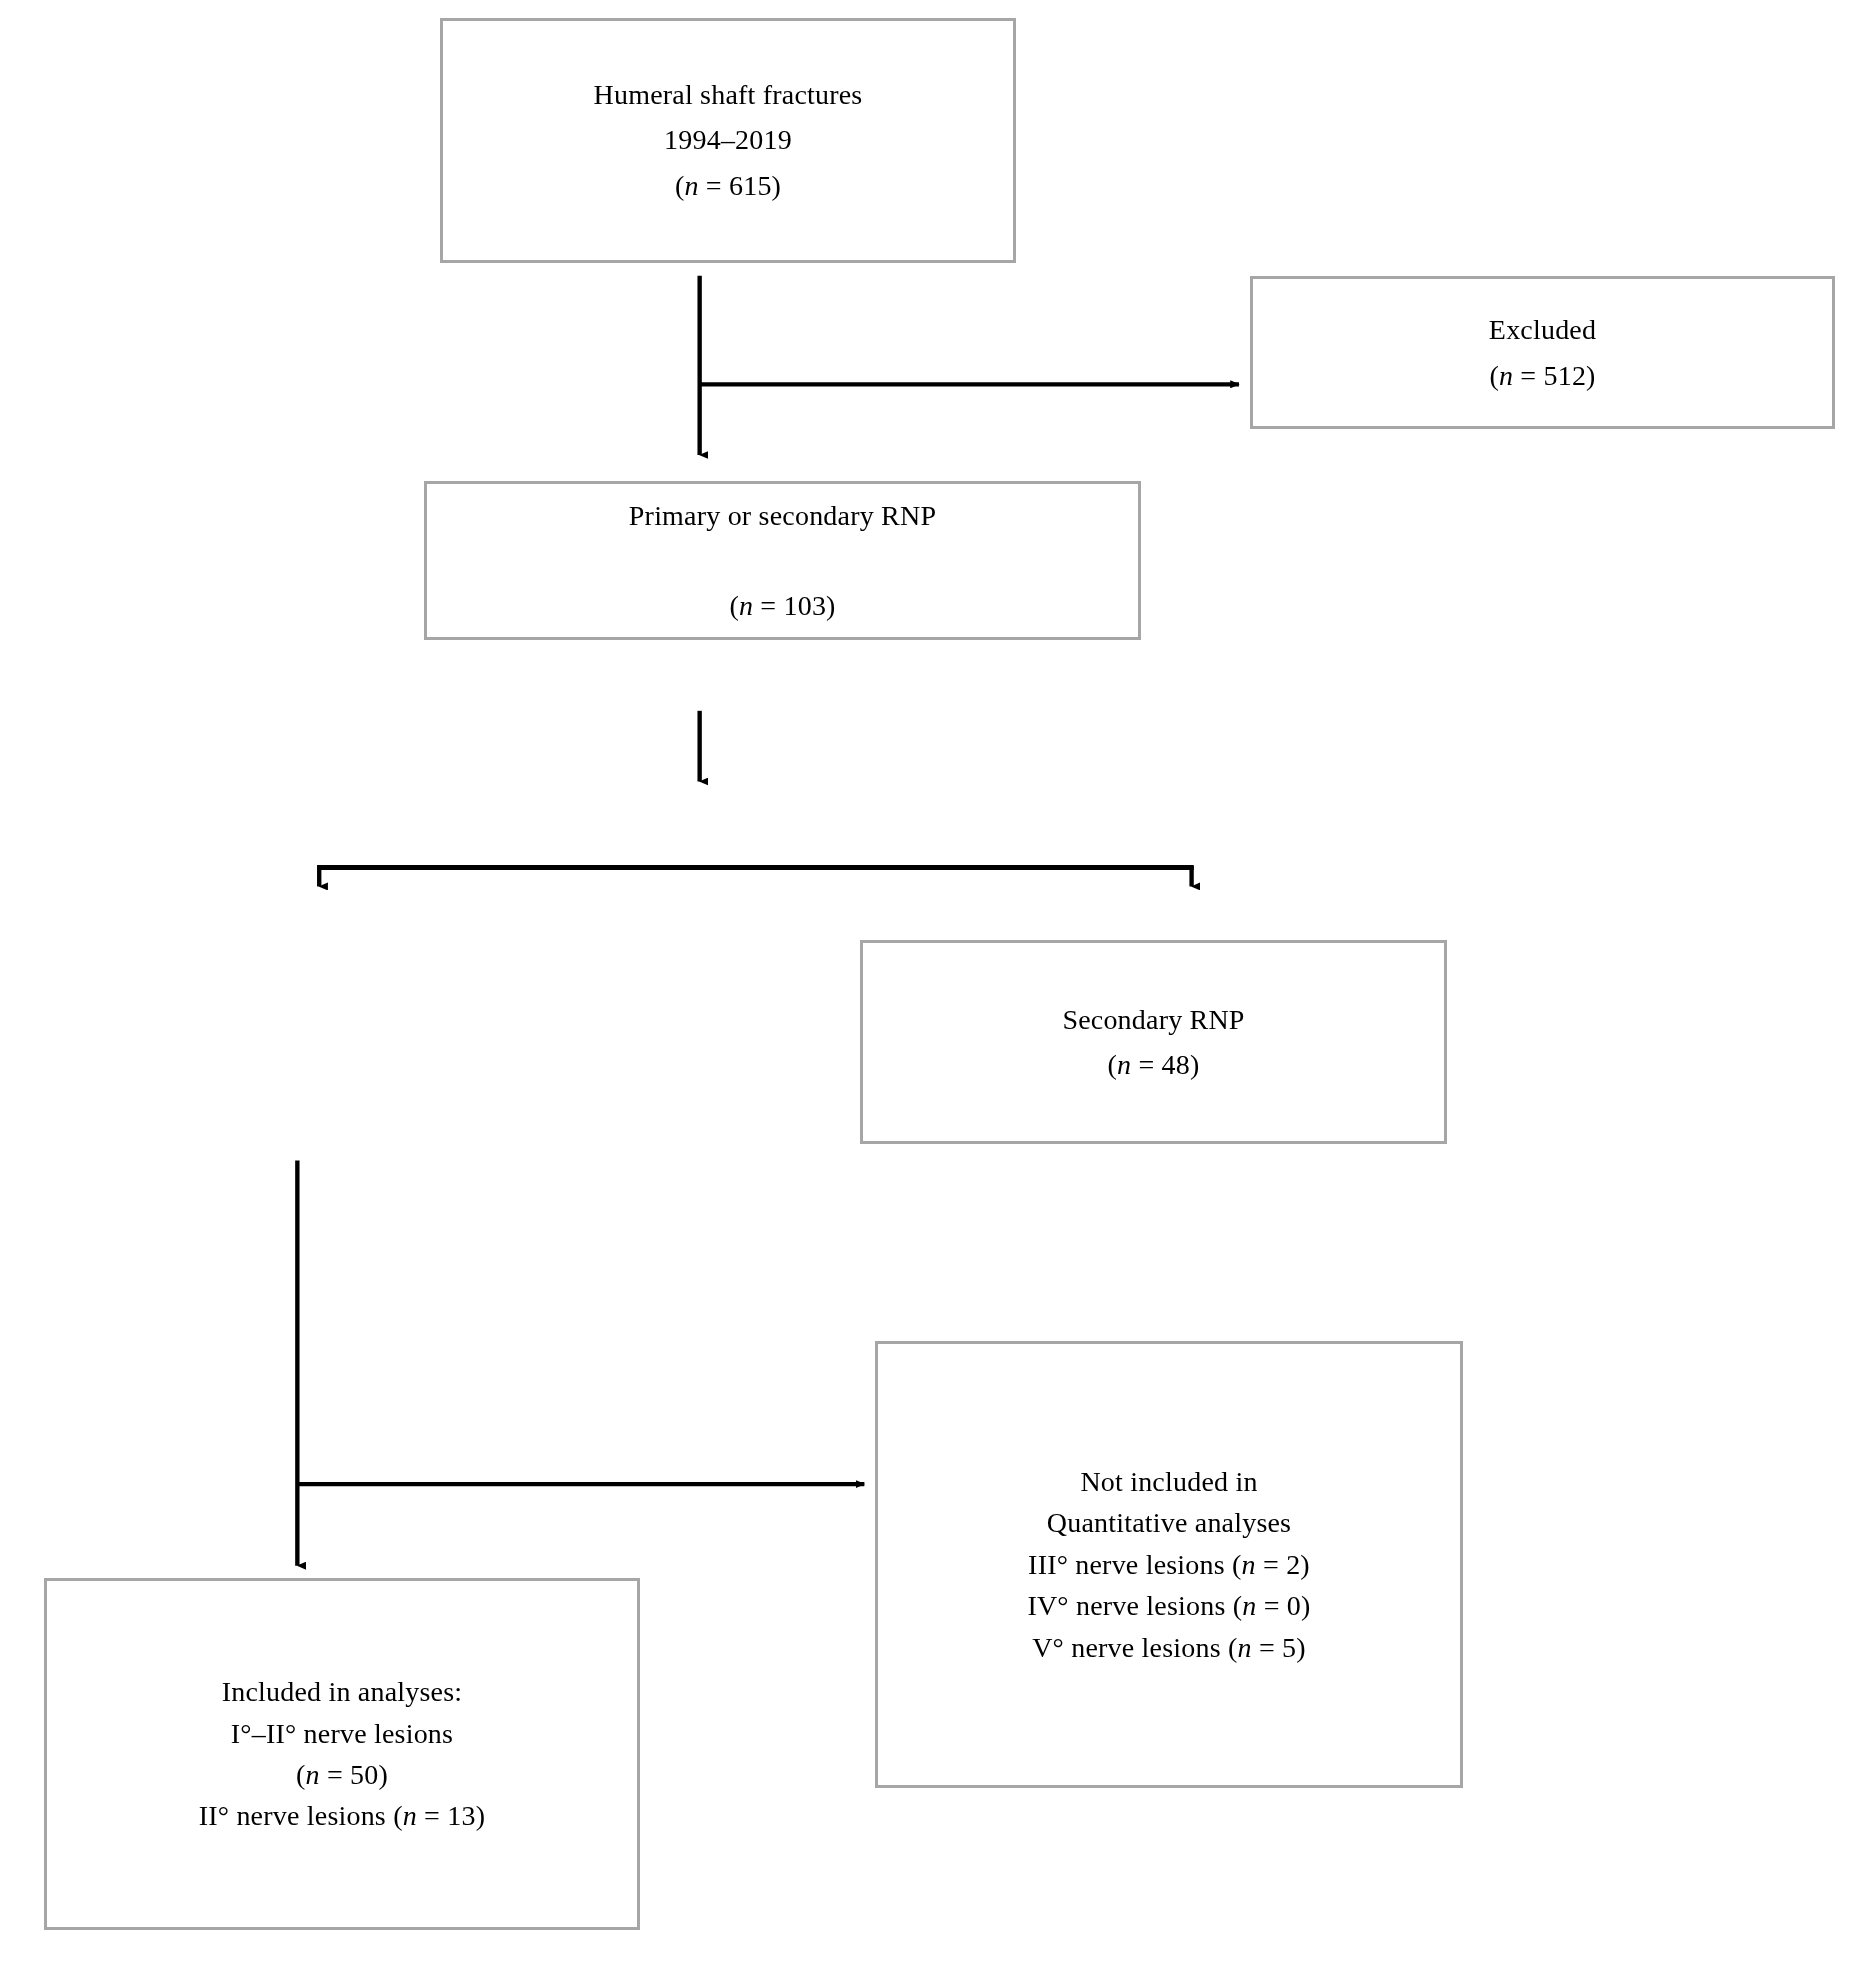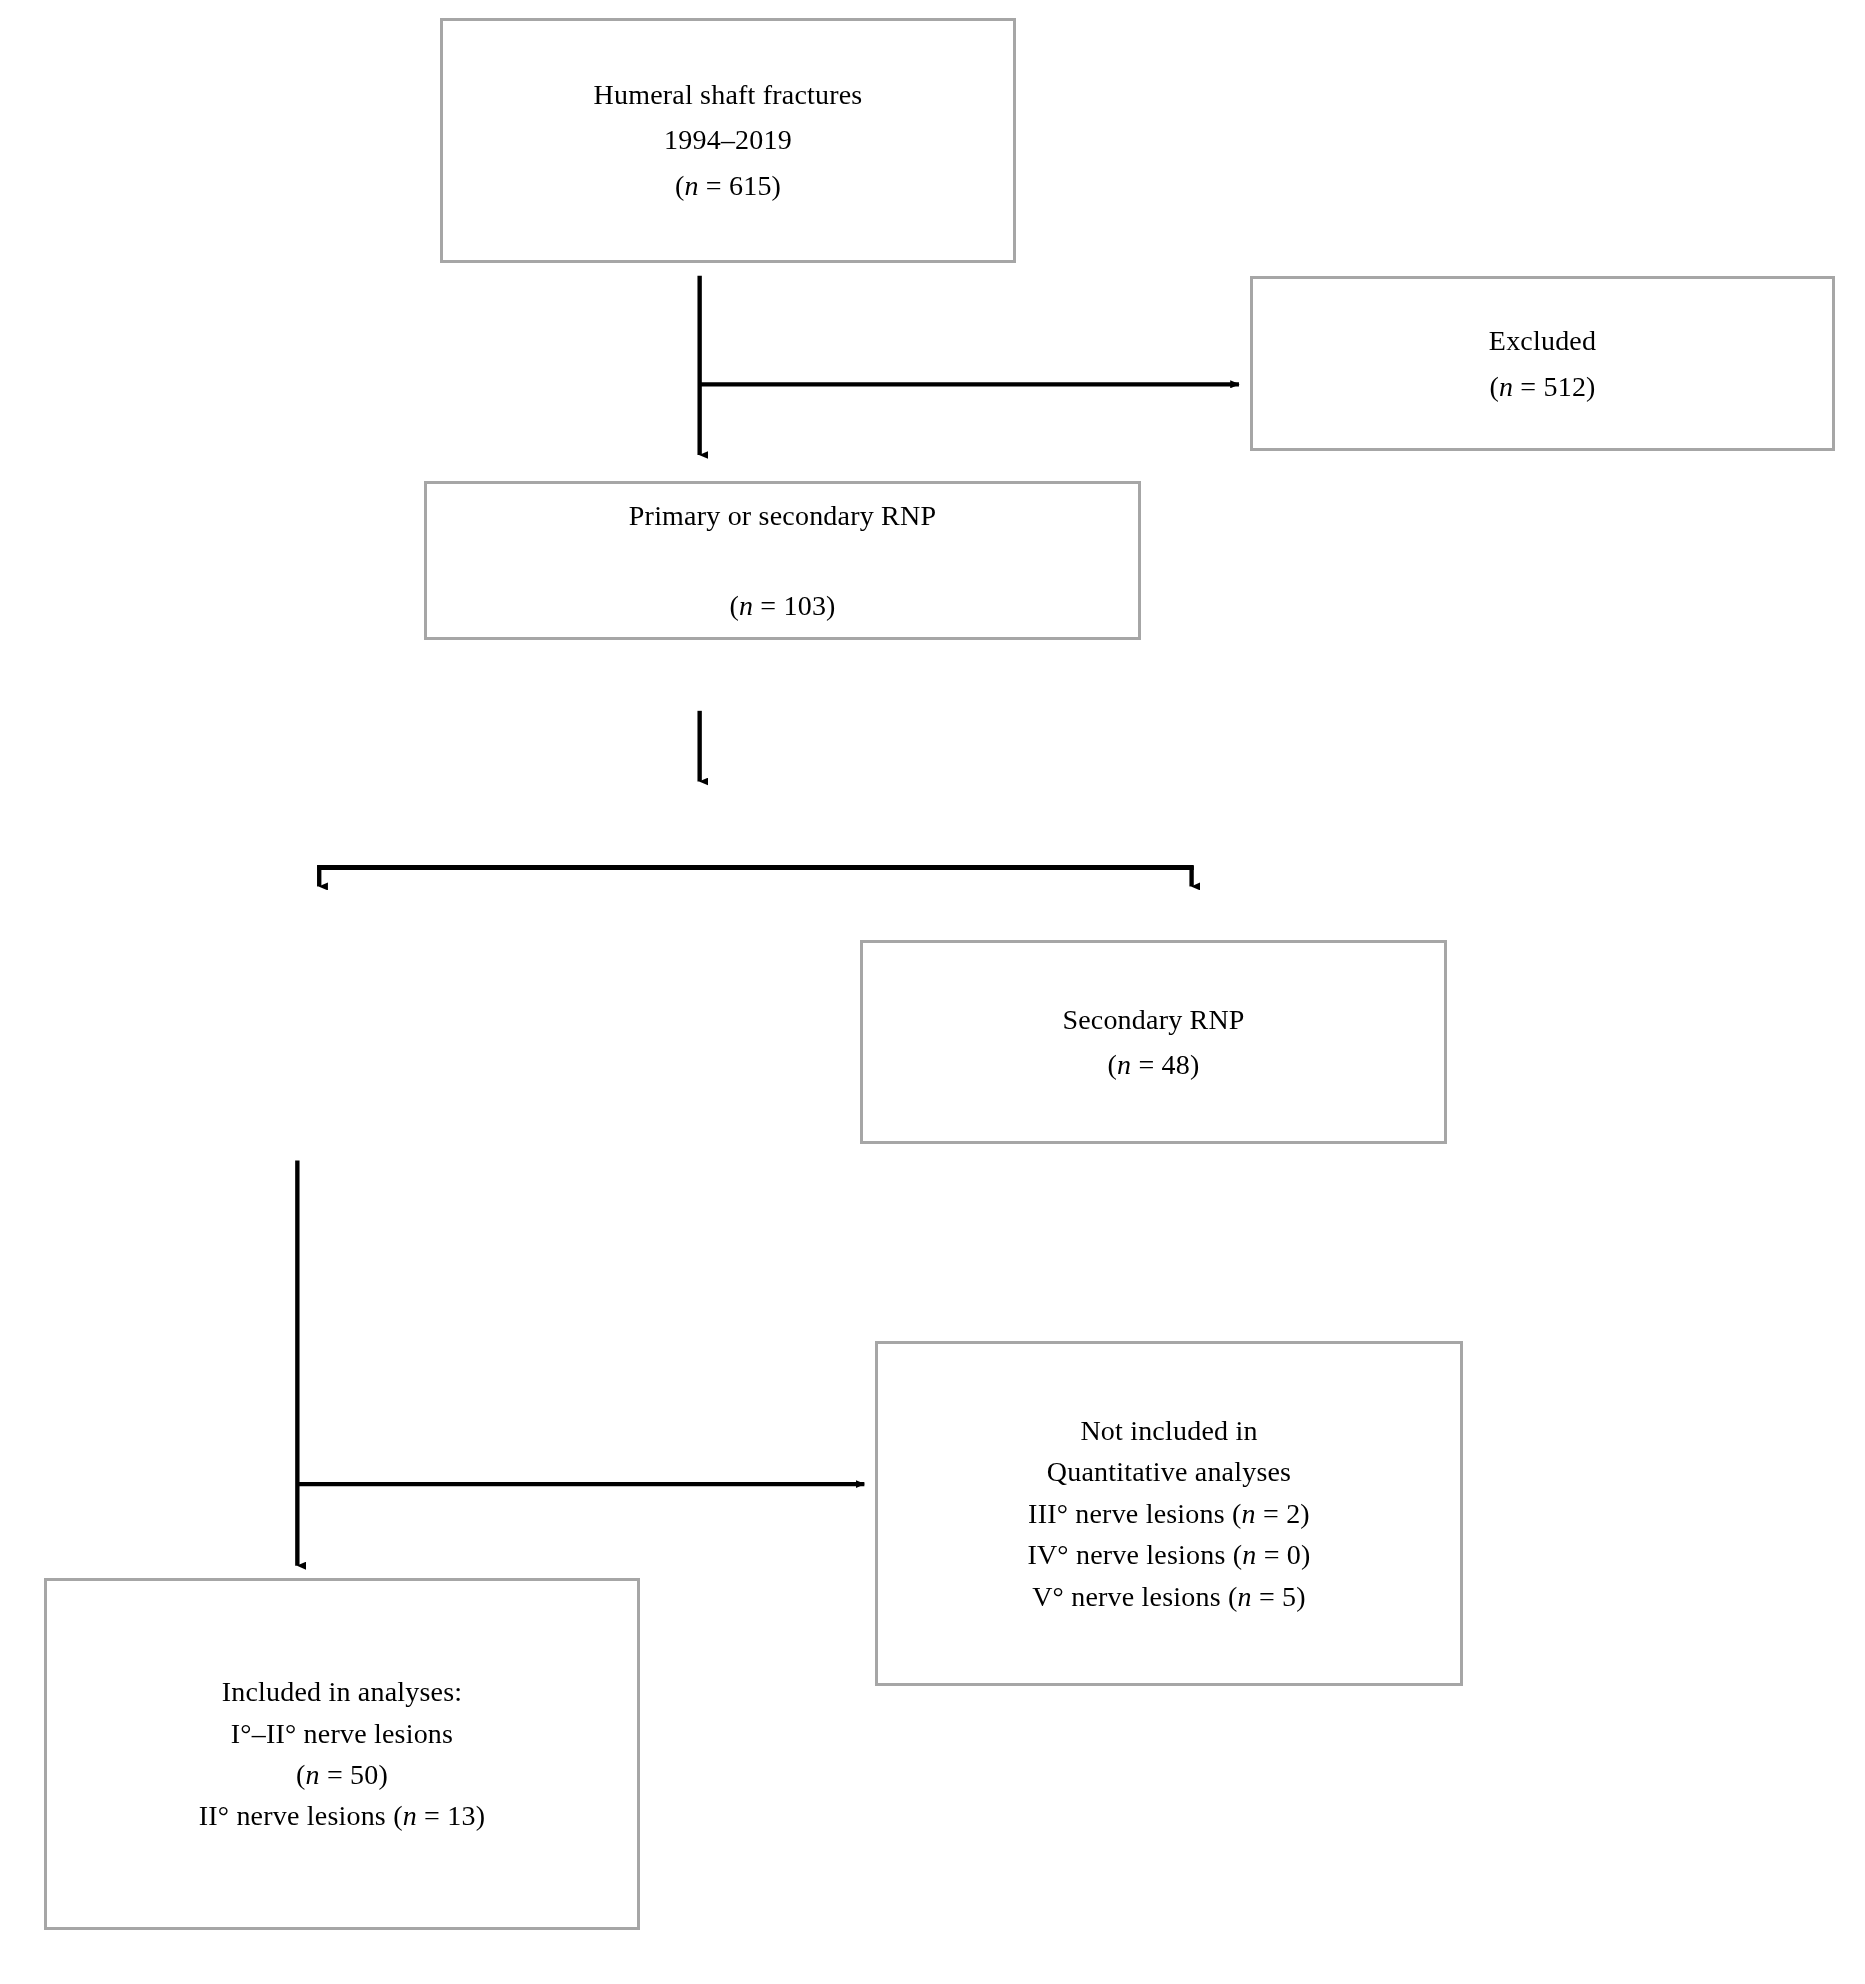--- a/index.html
+++ b/index.html
@@ -39,25 +39,25 @@
     position: absolute;
     left: 0;
     top: 0;
     width: 1865px;
     height: 1985px;
     pointer-events: none;
   }
 
   
   #node-source      { left: 440px;  top: 17.5px;   width: 576px;  height: 245px; }
-  #node-excluded    { left: 1250px; top: 276px;  width: 585px;  height: 175px; }
+  #node-excluded    { left: 1250px; top: 276px;  width: 585px;  height: 153px; }
   #node-rnp         { left: 424px;  top: 481px;  width: 717px;  height: 159px; gap: 44px; }
   #node-primary     { left: 9.5px;   top: 935px; width: 590px;  height: 223px; }
   #node-secondary   { left: 860px; top: 940px; width: 587px;  height: 204px; }
-  #node-notincluded { left: 875px; top: 1341px; width: 588px;  height: 345px; }
+  #node-notincluded { left: 875px; top: 1341px; width: 588px;  height: 447px; }
   #node-included    { left: 44px;   top: 1578px; width: 596px;  height: 352px; font-family: Liberation Serif, serif; }
 
   #node-notincluded .line,
   #node-included .line { line-height: 1.48; }
 </style>
 </head>
 <body>
 
 <div id="canvas">
 

